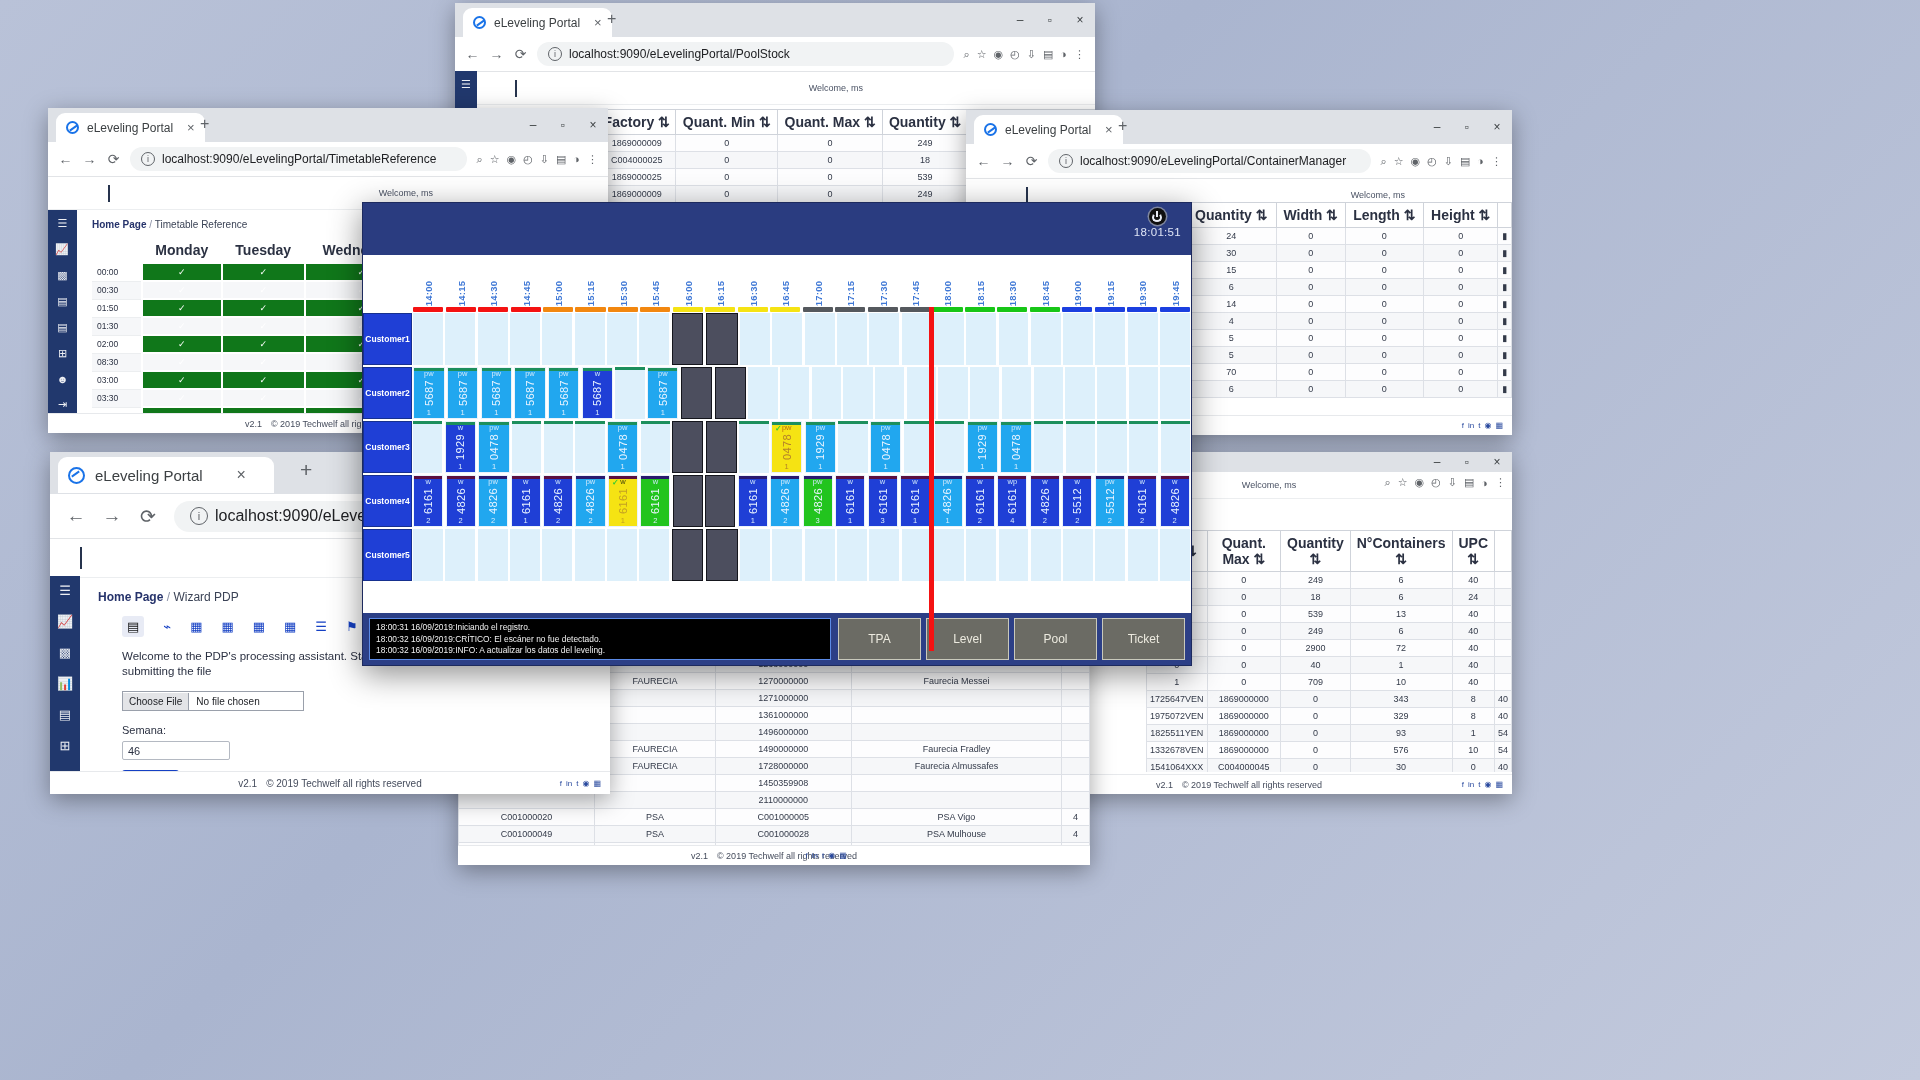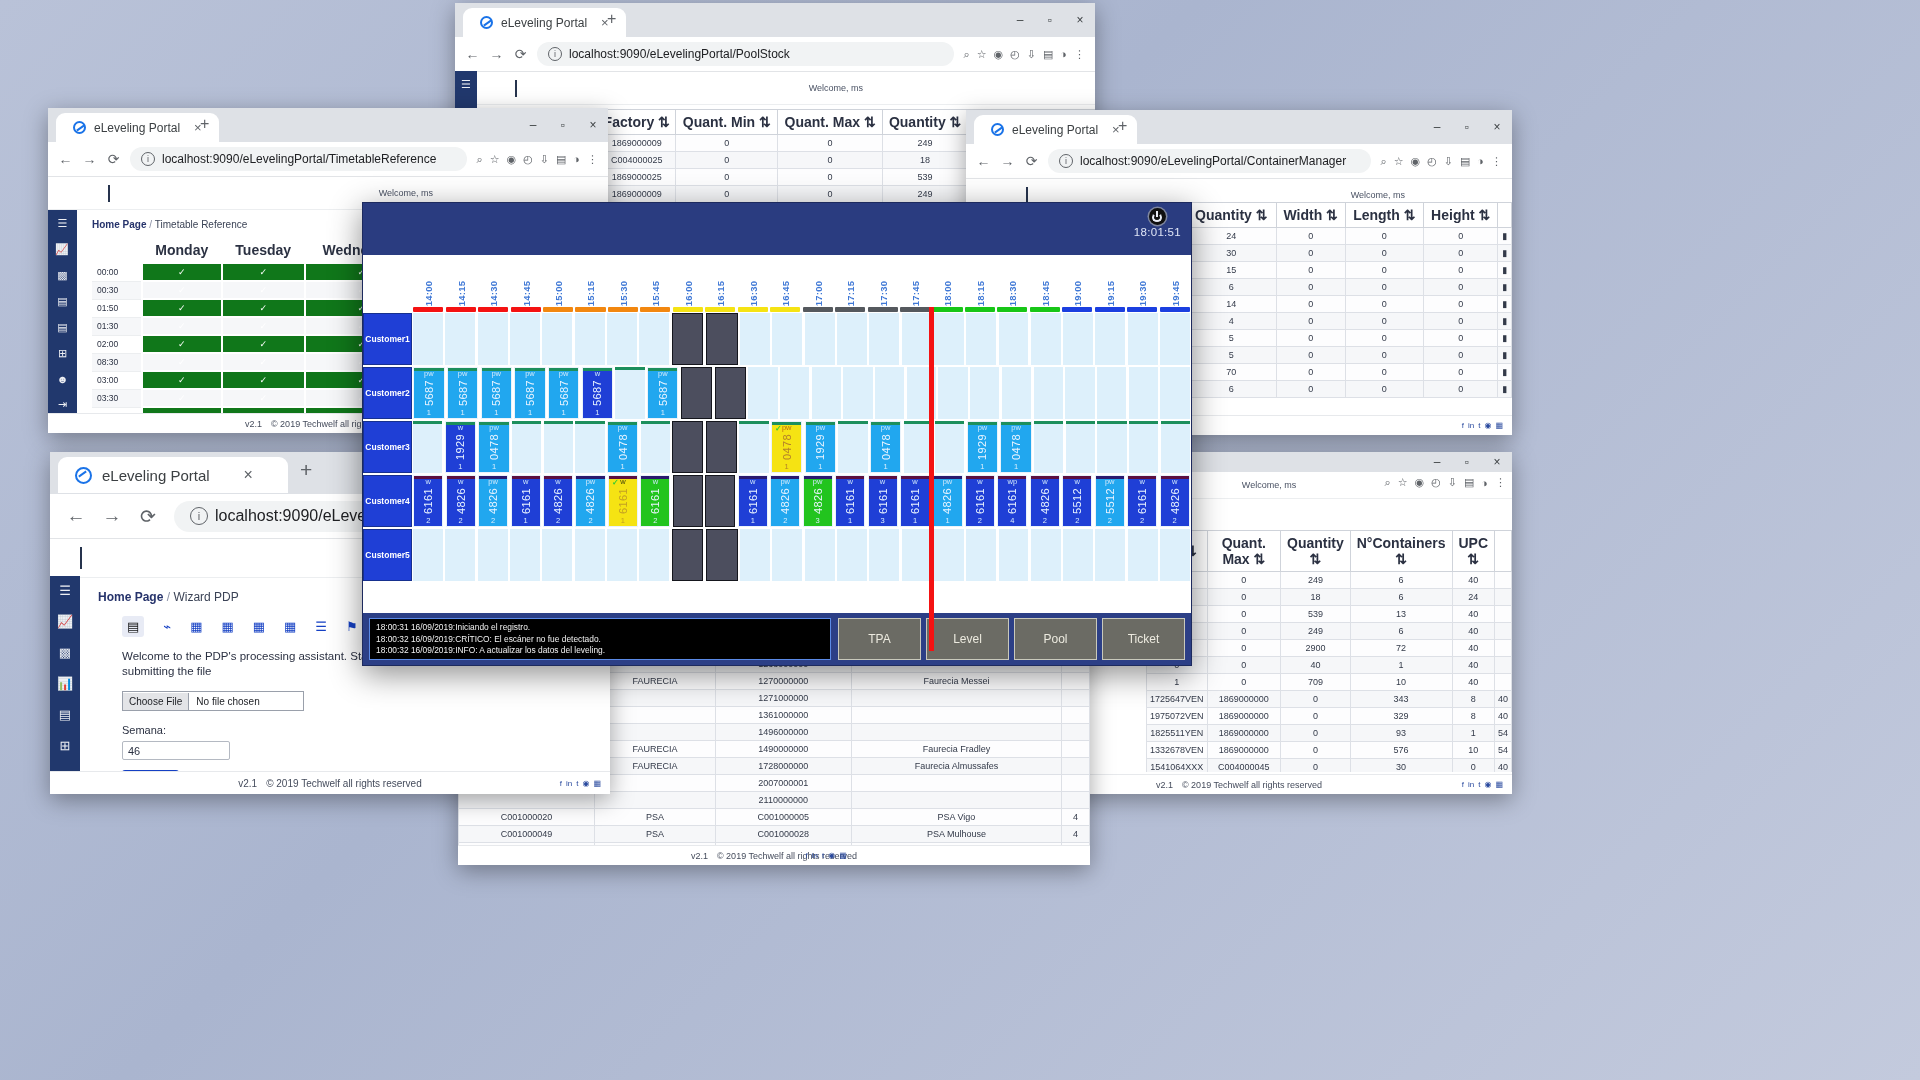--- a/index.html
+++ b/index.html
@@ -4,21 +4,21 @@
 <style>
   html,body{margin:0;padding:0;}
   body{
     width:1920px;height:1080px;overflow:hidden;position:relative;
     font-family:"Liberation Sans",sans-serif;
     background:linear-gradient(135deg,#b9c2d8 0%,#aab5cf 40%,#c3cadd 100%);
   }
   .win{position:absolute;background:#fff;box-shadow:0 6px 22px rgba(0,0,0,.35);overflow:hidden;}
   .chrome-bar{background:#dee1e6;height:34px;position:relative;}
   .chrome-tab{position:absolute;left:8px;top:5px;height:29px;background:#fff;border-radius:9px 9px 0 0;
-    display:flex;align-items:center;gap:8px;padding:0 17px;font-size:12px;color:#3c4043;}
+    display:flex;align-items:center;gap:8px;padding:0 10px;font-size:12px;color:#3c4043;}
   .tab-fav{width:13px;height:13px;border-radius:50%;border:2px solid #1a73e8;box-sizing:border-box;flex:0 0 auto;position:relative;}
   .tab-fav:after{content:"";position:absolute;left:1px;top:4px;width:9px;height:2px;background:#1a73e8;transform:rotate(-35deg);}
   .tab-x{margin-left:6px;color:#5f6368;font-size:13px;}
   .tab-plus{position:absolute;top:9px;color:#5f6368;font-size:16px;line-height:14px;}
   .wctrl{position:absolute;top:0;right:0;height:34px;display:flex;align-items:center;gap:0;}
   .wctrl span{width:30px;text-align:center;font-size:12px;color:#3c4043;}
   .omni{background:#fff;height:34px;display:flex;align-items:center;gap:9px;padding:0 10px;border-bottom:1px solid #e2e4e7;}
   .navico{font-size:14px;color:#5f6368;width:15px;text-align:center;}
   .urlbox{flex:1;background:#f1f3f4;border-radius:15px;height:24px;display:flex;align-items:center;
     gap:7px;padding:0 11px;font-size:12px;color:#202124;overflow:hidden;white-space:nowrap;}
@@ -702,21 +702,21 @@
           <tr>
             <td></td>
             <td>FAURECIA</td>
             <td>1728000000</td>
             <td>Faurecia Almussafes</td>
             <td></td>
           </tr>
           <tr>
             <td></td>
             <td></td>
-            <td>2007000001</td>
+            <td>1450359908</td>
             <td></td>
             <td></td>
           </tr>
           <tr>
             <td></td>
             <td></td>
             <td>2110000000</td>
             <td></td>
             <td></td>
           </tr>

